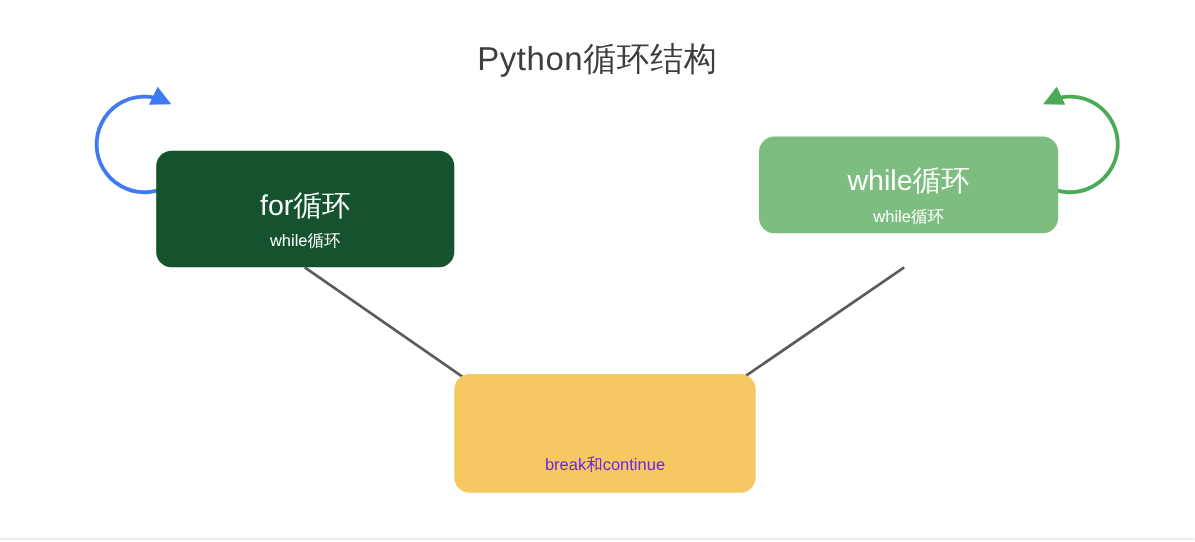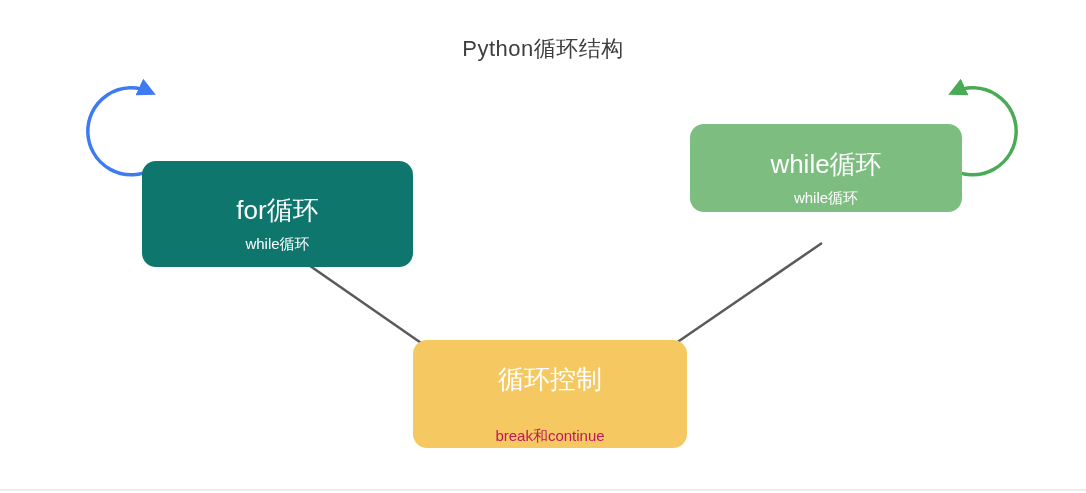--- a/index.html
+++ b/index.html
@@ -14,21 +14,21 @@
     height: 493px;
     background: #ffffff;
     overflow: hidden;
   }
   .diagram-title {
     position: absolute;
     top: 34px;
     left: 0;
     width: 100%;
     text-align: center;
-    font-size: 22px;
+    font-size: 30px;
     letter-spacing: 0.5px;
     font-weight: 400;
   }
   .edges-svg {
     position: absolute;
     top: 0;
     left: 0;
     width: 1086px;
     height: 493px;
     z-index: 0;
@@ -95,31 +95,30 @@
 
     <line x1="277" y1="243" x2="437" y2="354" stroke-width="2.5" stroke="#5a5a5a"></line>
 
     <line x1="822" y1="243" x2="663" y2="352" stroke-width="2.5" stroke="#5a5a5a"></line>
 
     <path d="M 153 169 A 43.5 43.5 0 1 1 150 92" fill="none" stroke-width="3.5" stroke-linecap="round" marker-end="url(#arrow-blue)" stroke="#3e7bf2"></path>
 
     <path d="M 951 169 A 43.5 43.5 0 1 0 954 92" fill="none" stroke-width="3.5" stroke-linecap="round" marker-end="url(#arrow-green)" stroke="#4aab57"></path>
   </svg>
 
-  <div class="node node-for" style="background-color: #0f766e; margin-top: 24px;">
+  <div class="node node-for" style="background-color: #14532d;">
     <div class="node-label" style="color: rgb(255, 255, 255);">for循环</div>
     <div class="node-sublabel" style="color: rgb(255, 255, 255);">while循环</div>
   </div>
 
   <div class="node node-while" style="background-color: rgb(125, 189, 128);">
     <div class="node-label" style="color: rgb(255, 255, 255);">while循环</div>
     <div class="node-sublabel" style="color: rgb(255, 255, 255);">while循环</div>
   </div>
 
   <div class="node node-control" style="background-color: rgb(245, 200, 98);">
-    <div class="node-label" style="color: rgb(255, 255, 255);">循环控制</div>
-    <div class="node-sublabel" style="color: #be185d; margin-top: 36px;">break和continue</div>
+    <div class="node-sublabel" style="color: #6d28d9; margin-top: 36px;">break和continue</div>
   </div>
 
 
   <div class="bottom-divider"></div>
 
 </div>
 
 </body></html>

